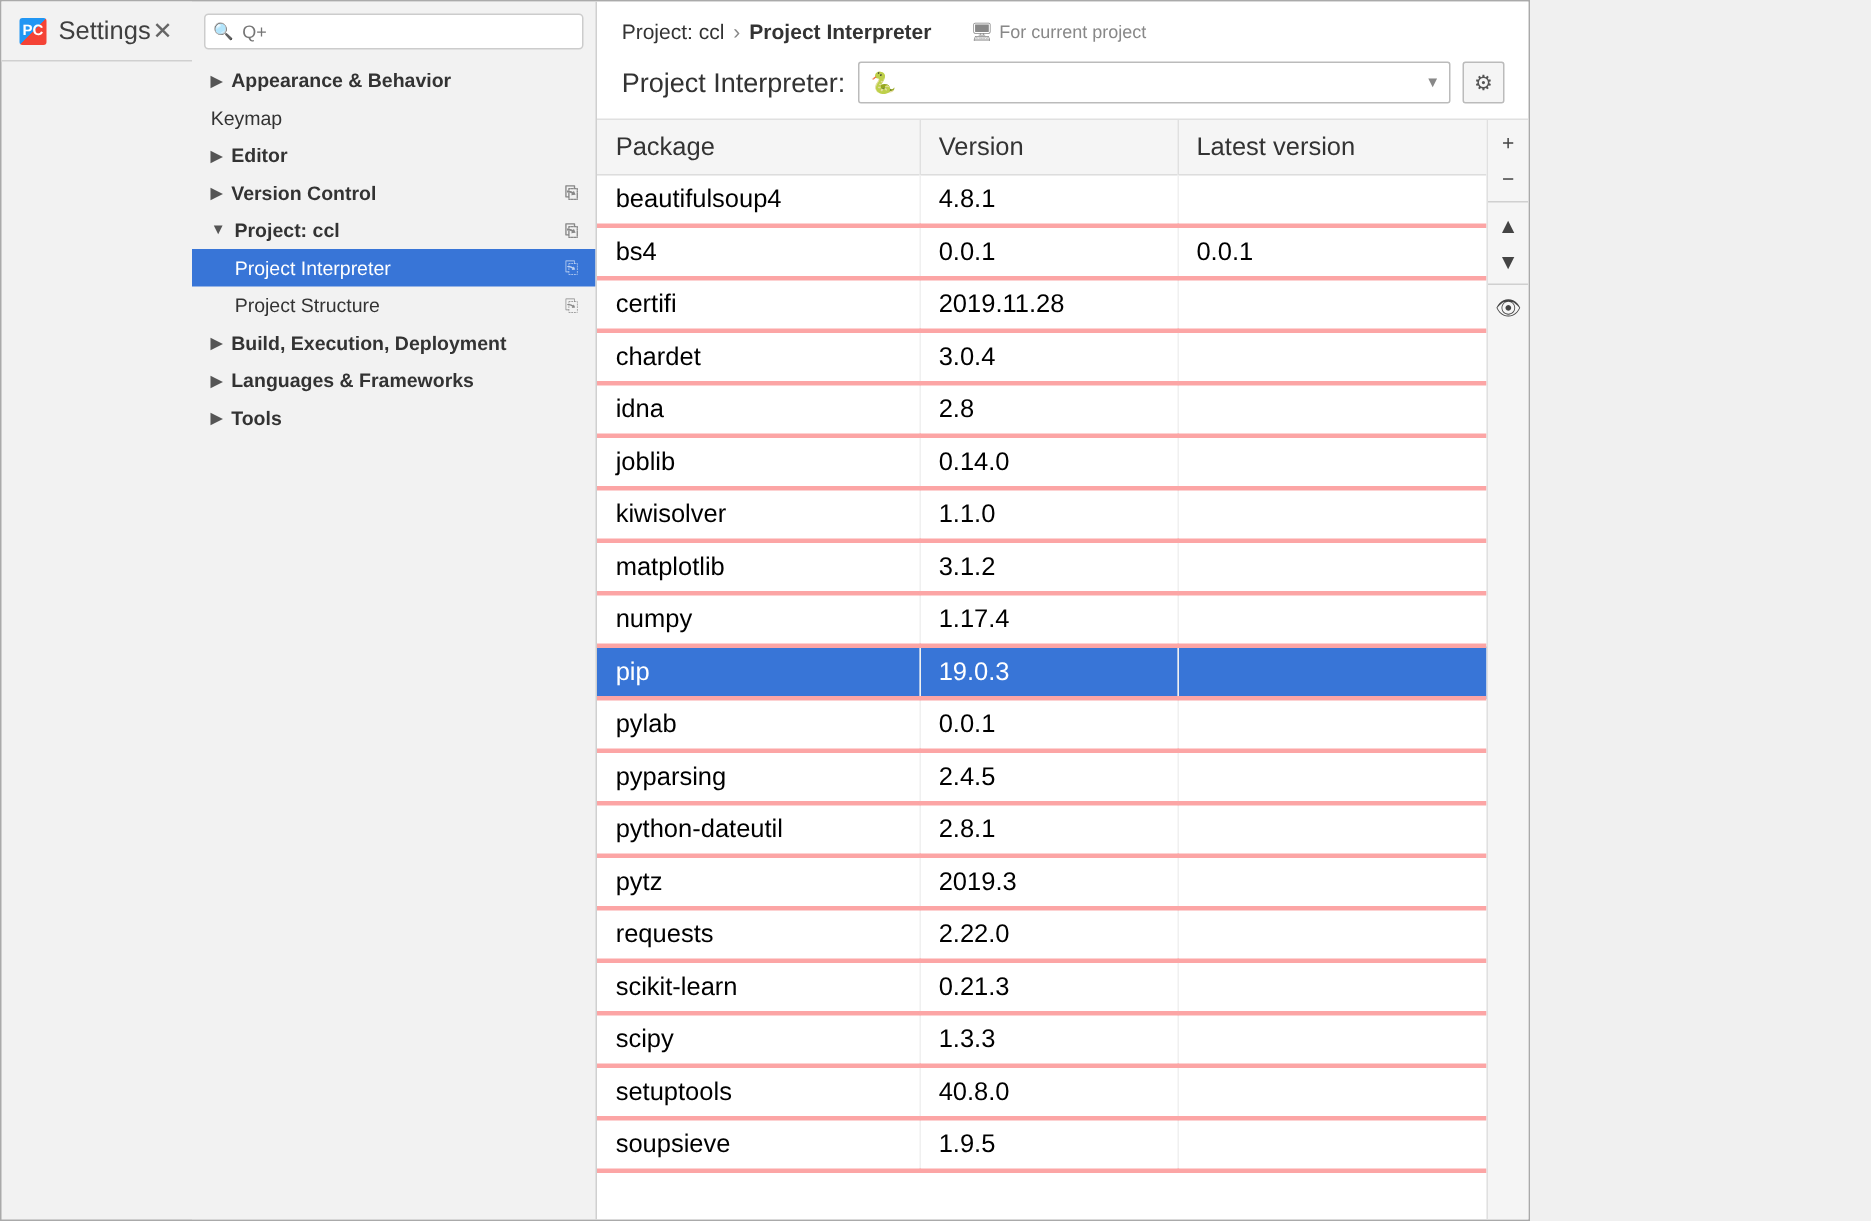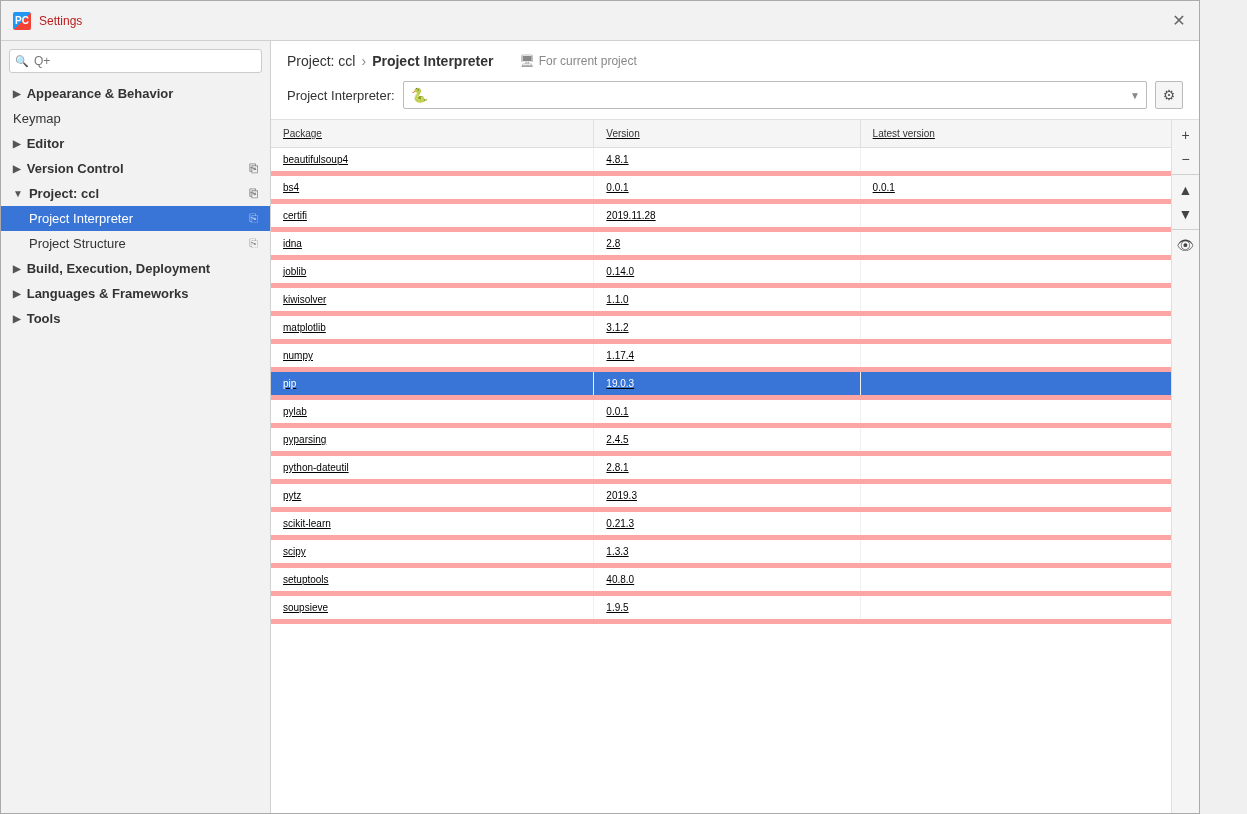--- a/index.html
+++ b/index.html
@@ -1,45 +1,45 @@
 <!DOCTYPE html>
 <html><head>
   <meta charset="utf-8">
   <style>
     * { box-sizing: border-box; margin: 0; padding: 0; }
     body { font-family: 'Segoe UI', Arial, sans-serif; font-size: 13px; background: #f0f0f0; width: 1247px; height: 814px; overflow: hidden; }
 
     .window {
-      width: 1200px;
+      width: 1020px;
       height: 814px;
       background: #f2f2f2;
       border: 1px solid #aaa;
       display: flex;
-      flex-direction: column;
+      flex-direction: row;
     }
 
     .title-bar {
       background: #f2f2f2;
       height: 40px;
       display: flex;
       align-items: center;
       padding: 0 12px;
       border-bottom: 1px solid #d0d0d0;
       justify-content: space-between;
     }
 
     .title-bar-left {
       display: flex;
       align-items: center;
       gap: 8px;
     }
 
     .title-bar-text {
-      font-size: 12px;
-      color: #b91c1c;
+      font-size: 17px;
+      color: #404040;
     }
 
     .close-btn {
       width: 16px;
       height: 16px;
       cursor: pointer;
       color: #666;
       font-size: 16px;
       display: flex;
       align-items: center;
@@ -165,21 +165,21 @@
 
     .interpreter-row {
       display: flex;
       align-items: center;
       padding: 8px 16px 10px 16px;
       gap: 8px;
       border-bottom: 1px solid #e0e0e0;
     }
 
     .interpreter-label {
-      font-size: 13px;
+      font-size: 18px;
       color: #333;
       white-space: nowrap;
     }
 
     .interpreter-select-box {
       flex: 1;
       height: 28px;
       border: 1px solid #bbb;
       border-radius: 2px;
       background: white;
@@ -215,43 +215,42 @@
     
     .table-wrap {
       flex: 1;
       overflow-y: auto;
       position: relative;
     }
 
     .pkg-table {
       width: 100%;
       border-collapse: collapse;
-      font-size: 10px;
-      text-decoration: underline;
+      font-size: 17px;
     }
 
     .pkg-table thead tr {
       background: #f5f5f5;
       border-bottom: 1px solid #ddd;
     }
 
     .pkg-table thead th {
       text-align: left;
       padding: 8px 12px;
       font-weight: 500;
       color: #333;
       border-right: 1px solid #e0e0e0;
     }
 
     .pkg-table thead th:last-child {
       border-right: none;
     }
 
     .pkg-table tbody tr {
-      border-bottom: 5px solid #fca5a5;
+      border-bottom: 3px solid #fca5a5;
     }
 
     .pkg-table tbody tr.selected {
       background: #3875d7;
       color: white;
       border-radius: 14px;
     }
 
     .pkg-table td {
       padding: 6px 12px;
@@ -419,20 +418,25 @@
                   <td>bs4</td>
                   <td>0.0.1</td>
                   <td>0.0.1</td>
                 </tr>
                 <tr>
                   <td>certifi</td>
                   <td>2019.11.28</td>
                   <td></td>
                 </tr>
                 <tr>
+                  <td>chardet</td>
+                  <td>3.0.4</td>
+                  <td></td>
+                </tr>
+                <tr>
                   <td>idna</td>
                   <td>2.8</td>
                   <td></td>
                 </tr>
                 <tr>
                   <td>joblib</td>
                   <td>0.14.0</td>
                   <td></td>
                 </tr>
                 <tr>
@@ -466,20 +470,25 @@
                   <td></td>
                 </tr>
                 <tr>
                   <td>python-dateutil</td>
                   <td>2.8.1</td>
                   <td></td>
                 </tr>
                 <tr>
                   <td>pytz</td>
                   <td>2019.3</td>
+                  <td></td>
+                </tr>
+                <tr>
+                  <td>requests</td>
+                  <td>2.22.0</td>
                   <td></td>
                 </tr>
                 <tr>
                   <td>scikit-learn</td>
                   <td>0.21.3</td>
                   <td></td>
                 </tr>
                 <tr>
                   <td>scipy</td>
                   <td>1.3.3</td>

